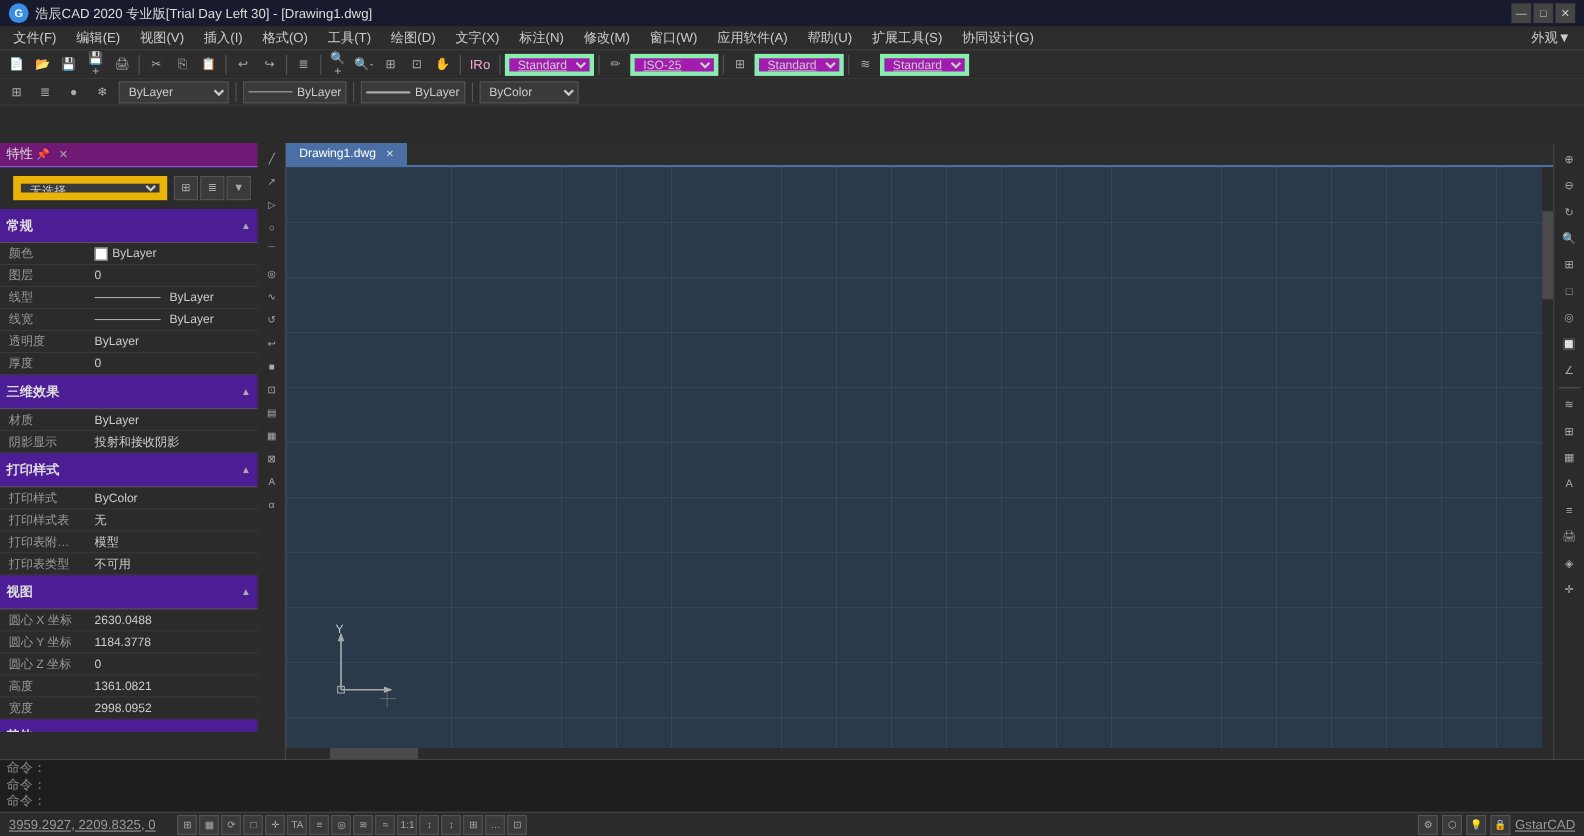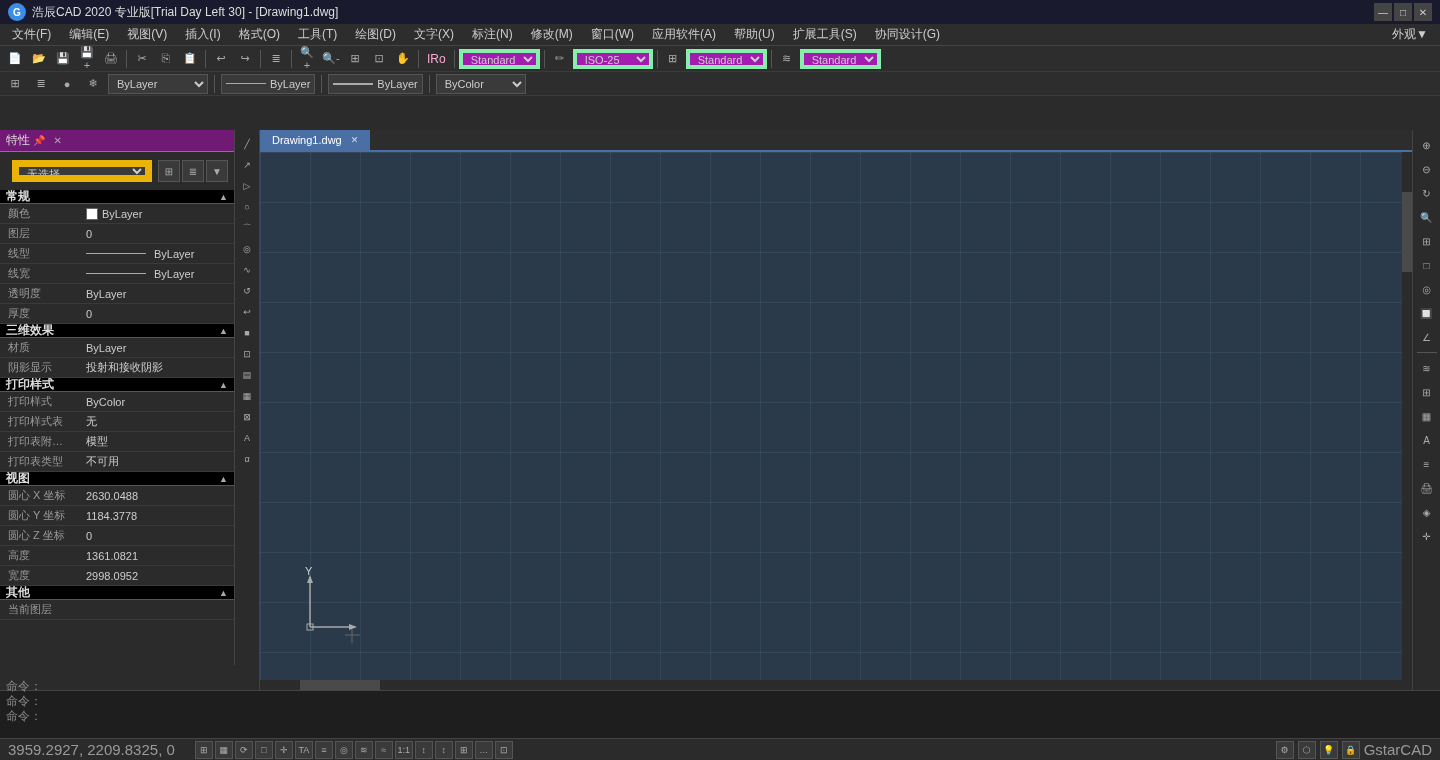--- a/index.html
+++ b/index.html
@@ -100,22 +100,22 @@
       background: #3a3a3a;
       border: 7px solid #eab308;
       color: #ccc;
       font-size: 11px;
       padding: 0 4px;
       margin: 4px 6px;
     }
     .props-action-btn { width: 22px; height: 22px; background: #3a3a3a; border: 1px solid #555; color: #aaa; font-size: 10px; cursor: pointer; display: flex; align-items: center; justify-content: center; }
 
     .props-section-header {
-      height: 14px;
-      background: #000000;
+      height: 31px;
+      background: #4c1d95;
       display: flex;
       align-items: center;
       justify-content: space-between;
       padding: 0 6px;
       border-bottom: 1px solid #555;
       cursor: pointer;
     }
     .props-section-header span { font-size: 12px; color: #ddd; font-weight: bold; }
     .props-section-header .arrow { color: #aaa; font-size: 9px; }
 
@@ -262,36 +262,37 @@
       bottom: 0; left: 0; right: 0;
       height: 22px;
       background: #2b2b2b;
       border-top: 1px solid #444;
       display: flex;
       align-items: center;
       padding: 0 8px;
       gap: 12px;
     }
     .status-item {
-      font-size: 15px;
+      font-size: 12px;
       color: #999;
+      text-decoration: underline;
     }
     .status-icon { width: 18px; height: 18px; background: #3a3a3a; border: 1px solid #555; display: flex; align-items: center; justify-content: center; font-size: 9px; color: #aaa; cursor: pointer; }
 
     
     #command-area {
       position: absolute;
       bottom: 22px; left: 0; right: 0;
       height: 48px;
       background: #1e1e1e;
       border-top: 1px solid #444;
       display: flex;
       flex-direction: column;
-      justify-content: flex-end;
-      padding: 14px 6px;
+      justify-content: flex-start;
+      padding: 0 6px;
     }
     .cmd-line { font-size: 12px; color: #ccc; height: 15px; display: flex; align-items: center; }
     .cmd-label { color: #888; margin-right: 4px; }
 
     
     #layout-tabs {
       position: absolute;
       bottom: 22px; left: 235px; right: 28px;
       height: 18px;
       background: #2b2b2b;

